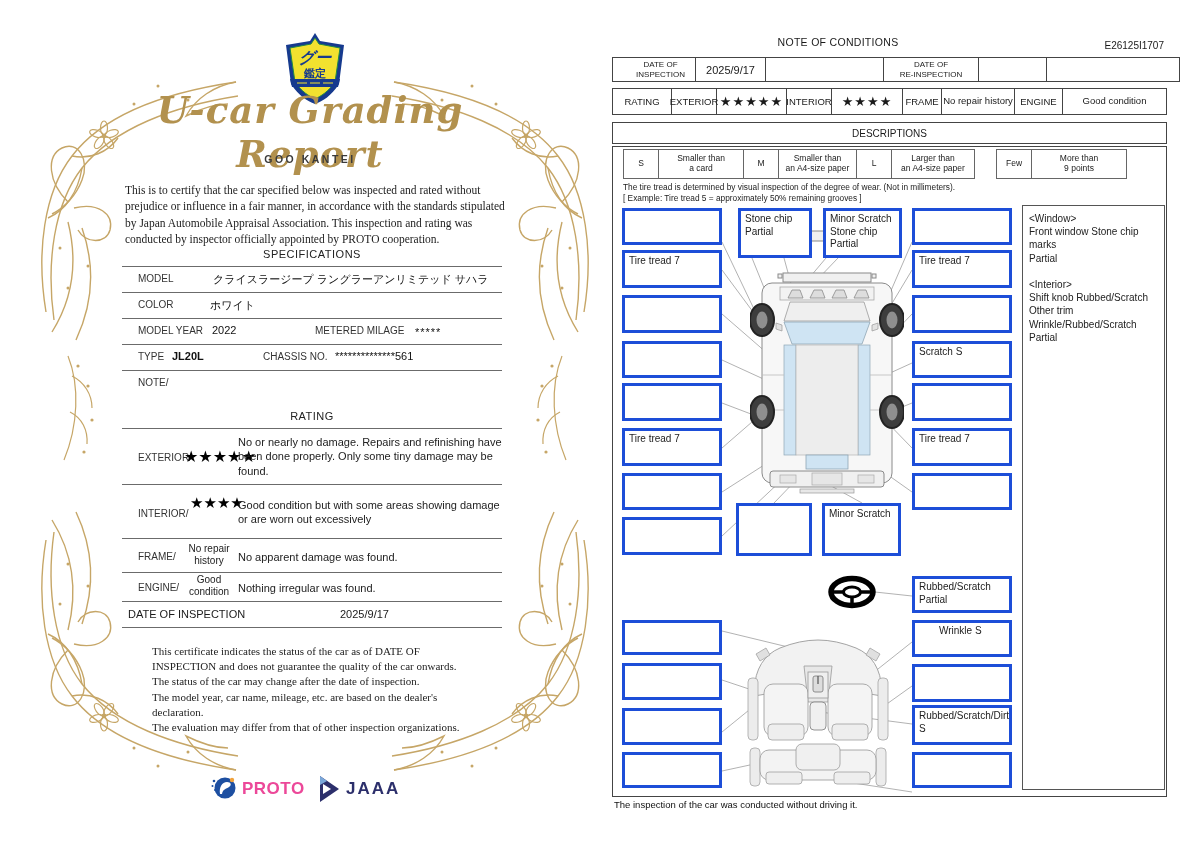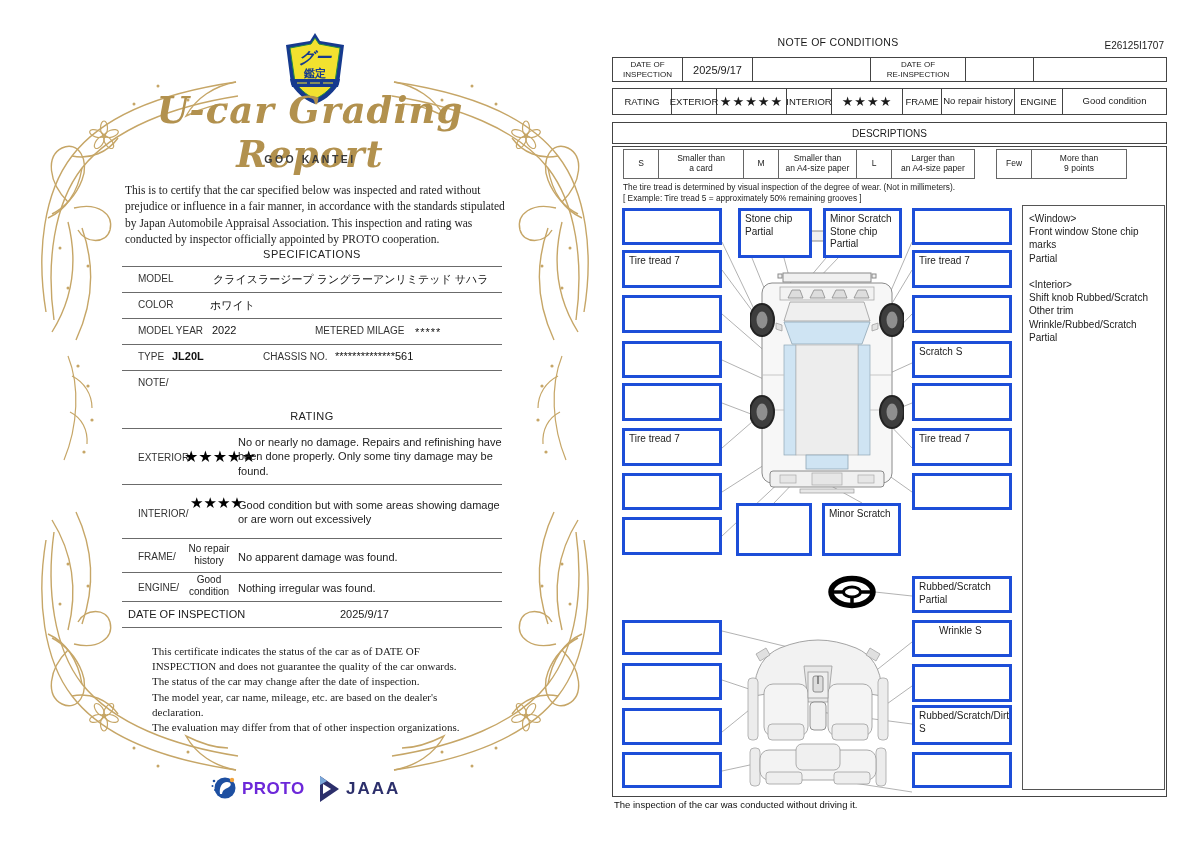--- a/index.html
+++ b/index.html
@@ -13,21 +13,21 @@
               color:#b2914e;font-size:37px;letter-spacing:1px;}
   .cert-org{font-size:10.5px;letter-spacing:2.5px;color:#3a3a3a;font-weight:bold;}
   .cert-body{font-family:"Liberation Serif",serif;font-size:11.5px;line-height:1.42;color:#222;}
   .sec-head{font-size:11px;letter-spacing:.5px;color:#222;}
   .hline{position:absolute;height:1px;background:#6b6b6b;}
   .spec-label{font-size:10px;color:#333;}
   .spec-value{font-size:11px;color:#111;}
   .stars{font-family:"DejaVu Sans",sans-serif;color:#000;}
   .rate-desc{font-size:11px;line-height:1.3;color:#222;}
   .grade{font-size:10px;line-height:1.15;text-align:center;color:#222;}
-  .logo-proto{font-size:17px;font-weight:800;color:#6d28d9;letter-spacing:.5px;}
+  .logo-proto{font-size:17px;font-weight:800;color:#ec4899;letter-spacing:.5px;}
   .logo-jaaa{font-size:17px;font-weight:800;color:#2c2f6b;letter-spacing:2px;}
   
   #sheet{position:absolute;left:612px;top:30px;width:556px;height:790px;}
   .tbl{display:grid;border:1px solid #444;background:#fff;position:absolute;}
   .tbl>div{border-right:1px solid #444;display:flex;align-items:center;justify-content:center;
            text-align:center;}
   .tbl>div:last-child{border-right:none;}
   .lbl8{font-size:8px;line-height:1.15;}
   .lbl9{font-size:9.5px;}
   .val11{font-size:11px;}
@@ -201,21 +201,21 @@
     <path d="M5,9 L13,14 L5,19 Z" fill="#fff"></path>
     <path d="M2,1 L9,6 L2,10 Z" fill="#7aa7d9"></path>
   </svg>
   <div class="abs logo-jaaa" style="left:346px;top:779px;">JAAA</div>
 
   <div id="sheet">
 
     <div class="abs ctr" style="left:0;top:6px;width:452px;font-size:10.5px;letter-spacing:.3px;">NOTE OF CONDITIONS</div>
     <div class="abs" style="right:4px;top:10px;font-size:10px;">E26125I1707</div>
 
-    <div class="tbl" style="left:0;top:27px;width:553px;height:23px;grid-template-columns:70px 70px 118px 95px 68px 1fr;">
+    <div class="tbl" style="left:0;top:27px;width:553px;height:23px;grid-template-columns:70px 70px 118px 95px 68px 1fr;padding-left:13px;">
       <div class="lbl8 pre">DATE OF
 INSPECTION</div>
       <div class="val11">2025/9/17</div>
       <div></div>
       <div class="lbl8 pre">DATE OF
 RE-INSPECTION</div>
       <div class="val11"></div>
       <div></div>
     </div>
 

